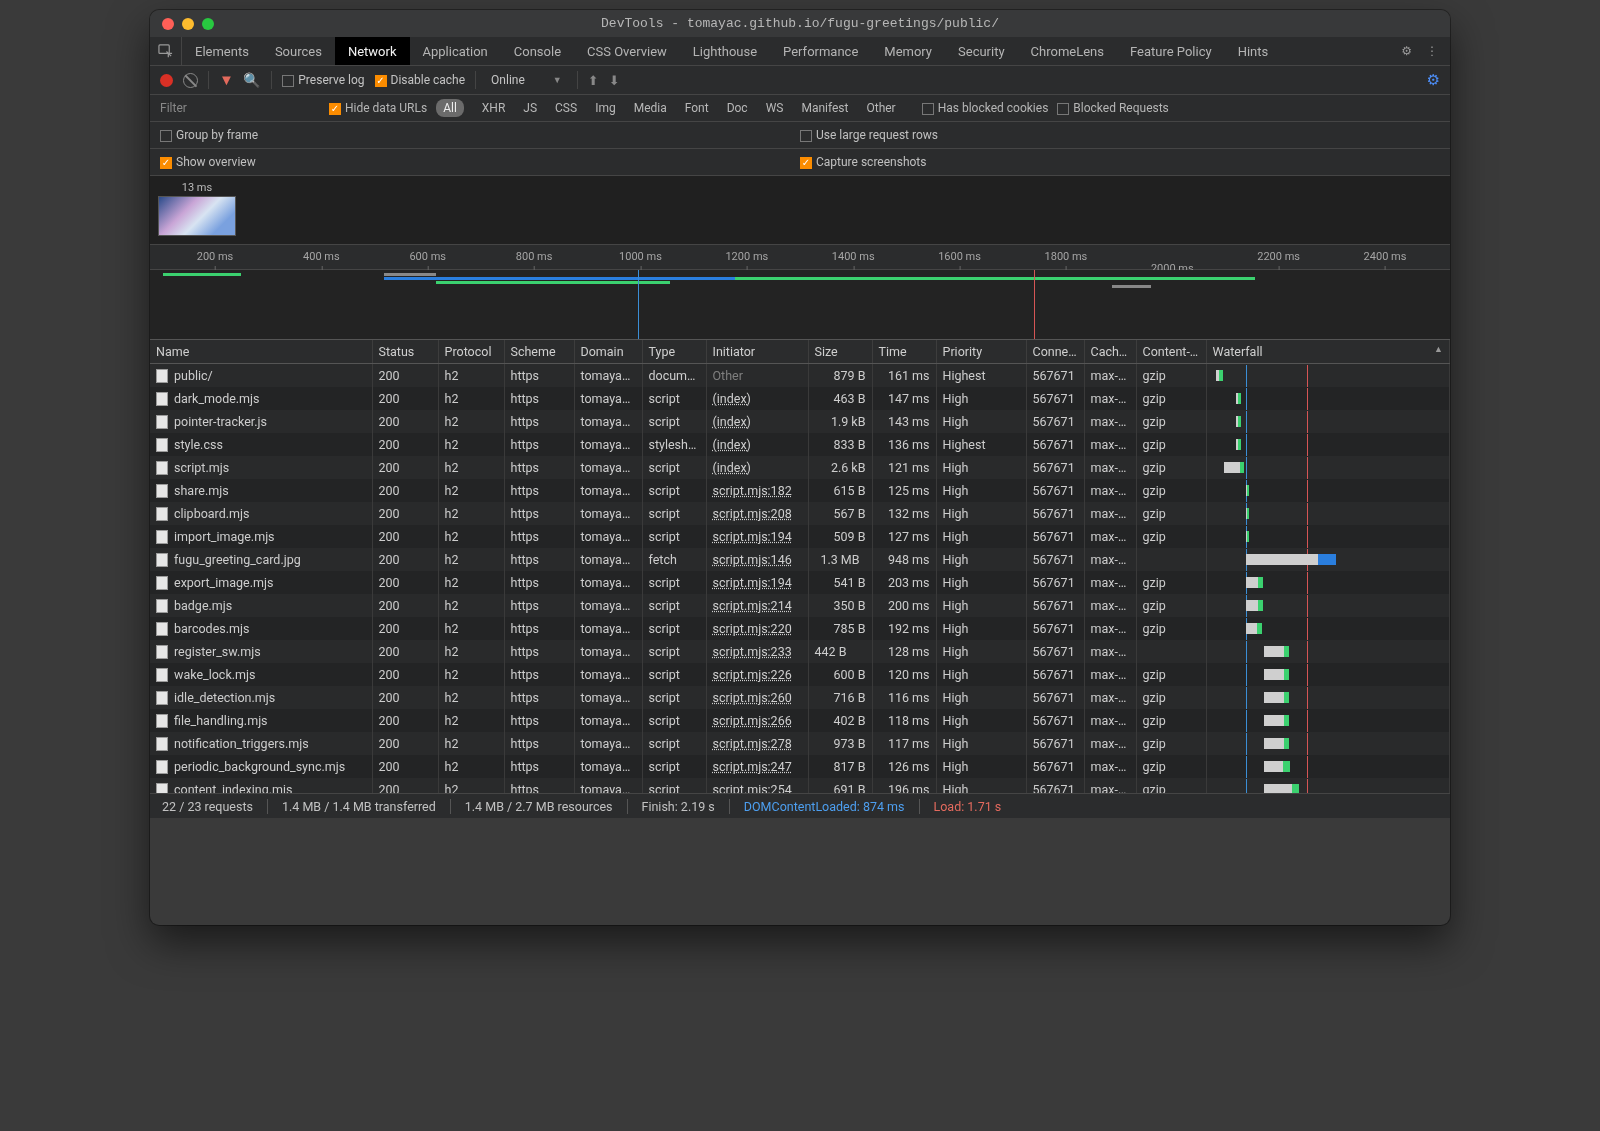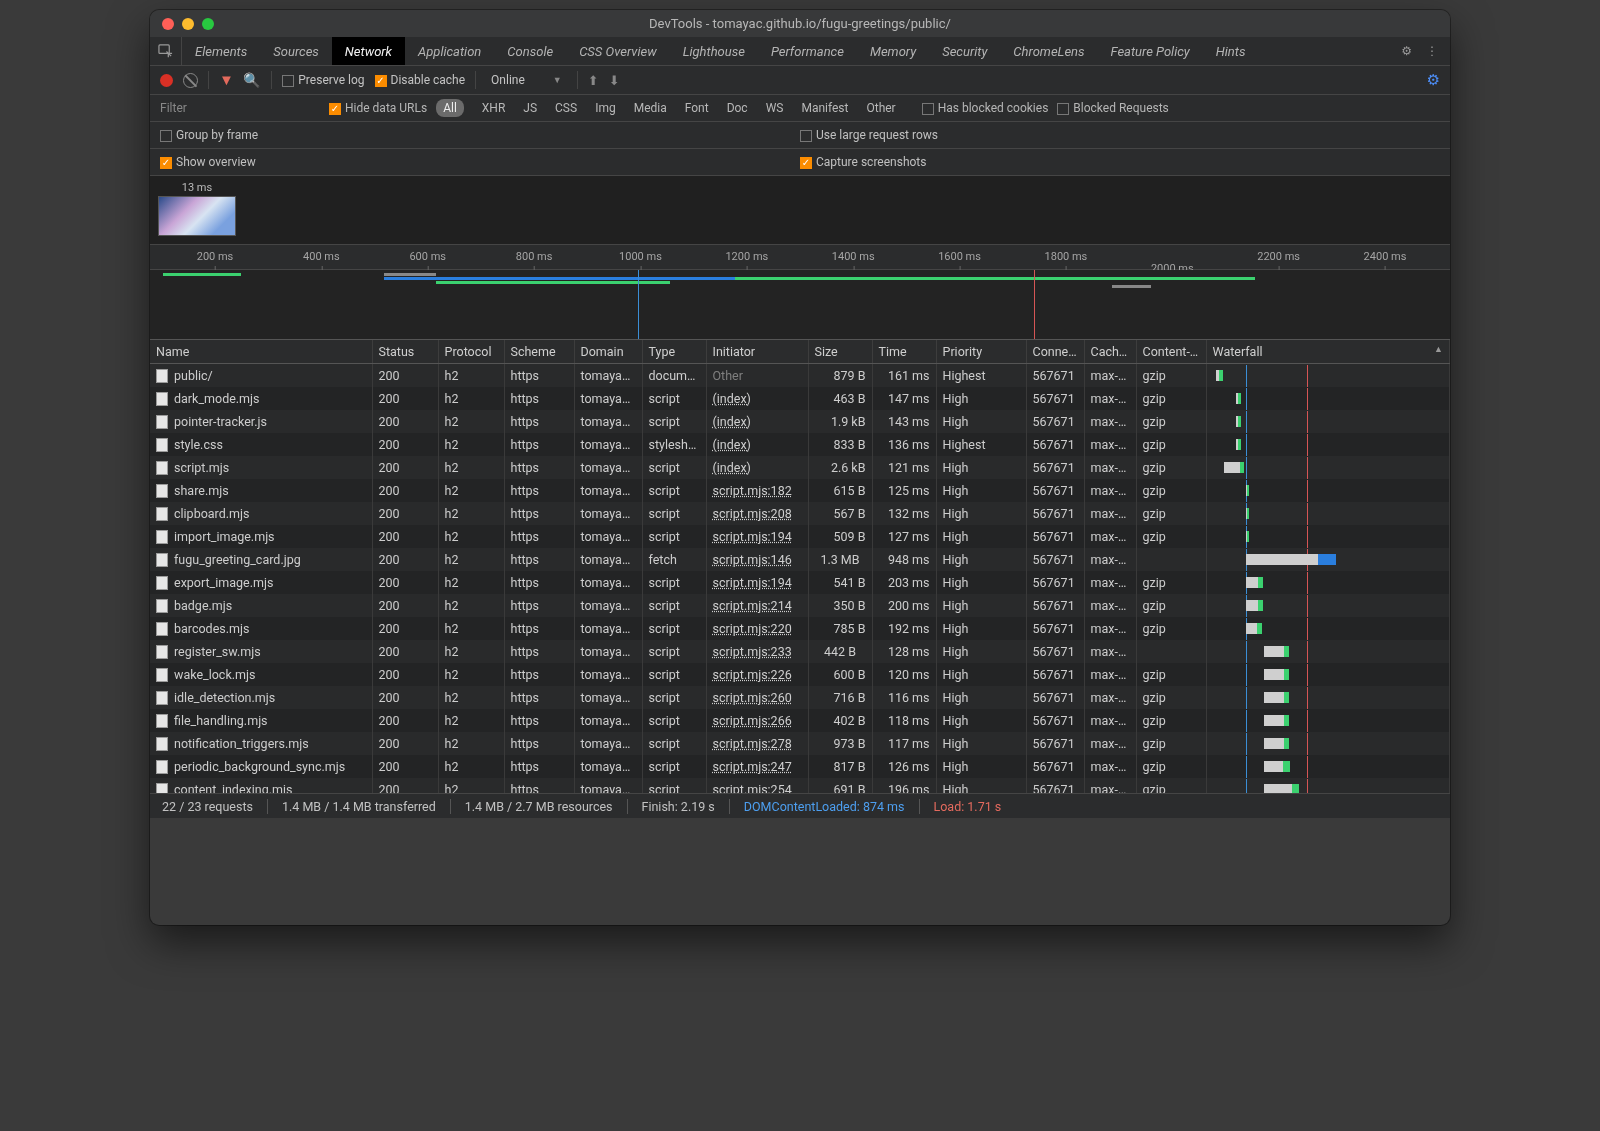--- a/index.html
+++ b/index.html
@@ -13,25 +13,25 @@
     overflow: hidden;
     border-radius: 9px;
     box-shadow: 0 18px 40px rgba(0,0,0,0.55), 0 0 0 1px rgba(0,0,0,0.35);
     margin: 10px auto;
   }
   
   .titlebar { height:27px; background:#38393a; display:flex; align-items:center; border-top-left-radius:9px; border-top-right-radius:9px; position:relative; }
   .traffic { display:flex; gap:8px; margin-left:12px; position:absolute; }
   .dot { width:12px; height:12px; border-radius:50%; }
   .dot.r { background:#ff5f57; } .dot.y { background:#febc2e; } .dot.g { background:#28c840; }
-  .title { flex:1; text-align:center; font-size:13px; color:#b7b7b7; }
+  .title { flex:1; text-align:center; font-size:13px; color:#b7b7b7;font-family:Liberation Mono, monospace; }
   
   .tabs { height:29px; background:#2b2c2d; display:flex; align-items:stretch; border-bottom:1px solid #454545; }
   .inspect { width:32px; display:flex; align-items:center; justify-content:center; color:#999; border-right:1px solid #444; }
-  .tab { padding:0 13px; display:flex; align-items:center; color:#b4b4b4; cursor:pointer; font-size:13px;font-style:italic; }
+  .tab { padding:0 13px; display:flex; align-items:center; color:#b4b4b4; cursor:pointer; font-size:13px; }
   .tab.active { background:#000; color:#f3f3f3; }
   .tabs .spacer { flex:1; }
   .tabs .right-icons { display:flex; align-items:center; gap:14px; padding-right:12px; color:#9a9a9a; }
   
   .toolbar { height:29px; background:#2b2c2d; display:flex; align-items:center; gap:10px; padding:0 10px; border-bottom:1px solid #454545; color:#c3c3c3; }
   .rec { width:13px; height:13px; border-radius:50%; background:#d93025; display:inline-block; }
   .ban { width:15px; height:15px; border:1.5px solid #888; border-radius:50%; position:relative; }
   .ban:after { content:''; position:absolute; width:16px; height:1.5px; background:#888; top:6px; left:-1px; transform:rotate(45deg); }
   .funnel { color:#e36a5c; font-size:15px; }
   .mag { color:#999; font-size:14px; }
@@ -654,21 +654,21 @@
               <span>register_sw.mjs</span>
             </div>
           </td>
           <td>200</td>
           <td>h2</td>
           <td>https</td>
           <td>tomayac…</td>
           <td>script</td>
           <td><span class="init ">script.mjs:233</span></td>
           <td>
-            <div style="text-align:center">442 B</div>
+            <div style="text-align:left">442 B</div>
           </td>
           <td>
             <div style="text-align:right">128 ms</div>
           </td>
           <td>High</td>
           <td>567671</td>
           <td>max-…</td>
           <td></td>
           <td>
             <div class="wf">

